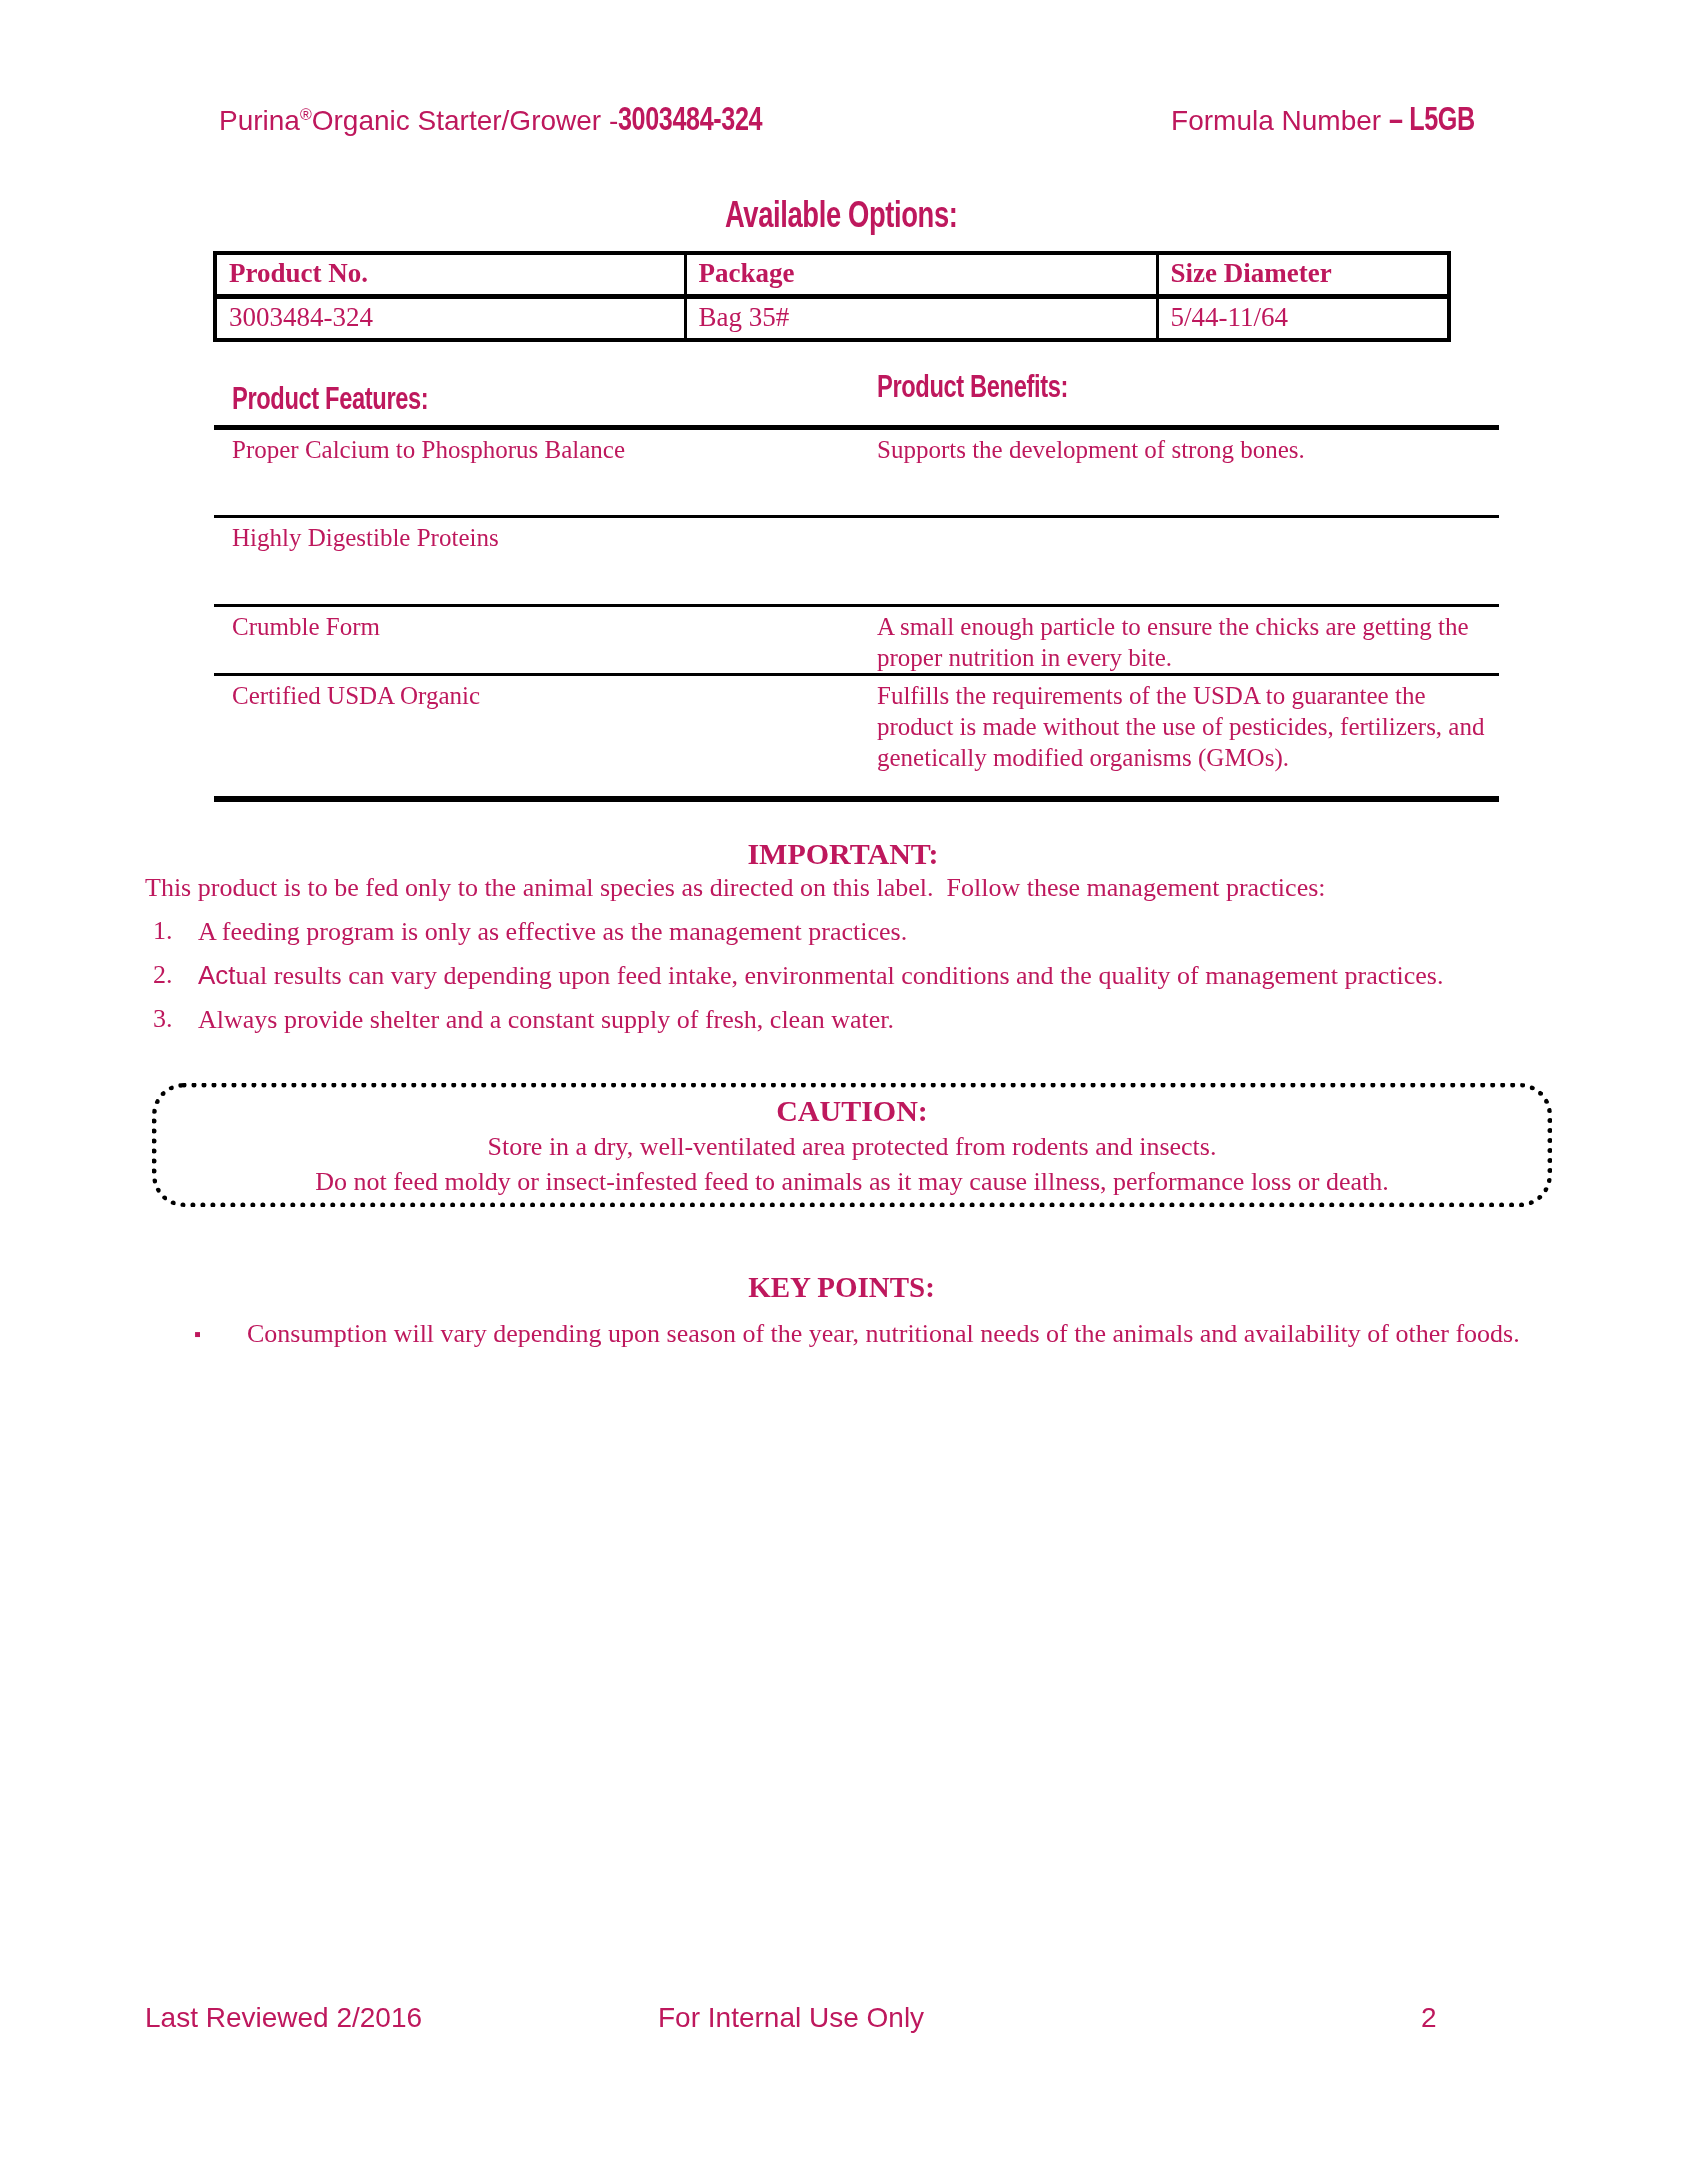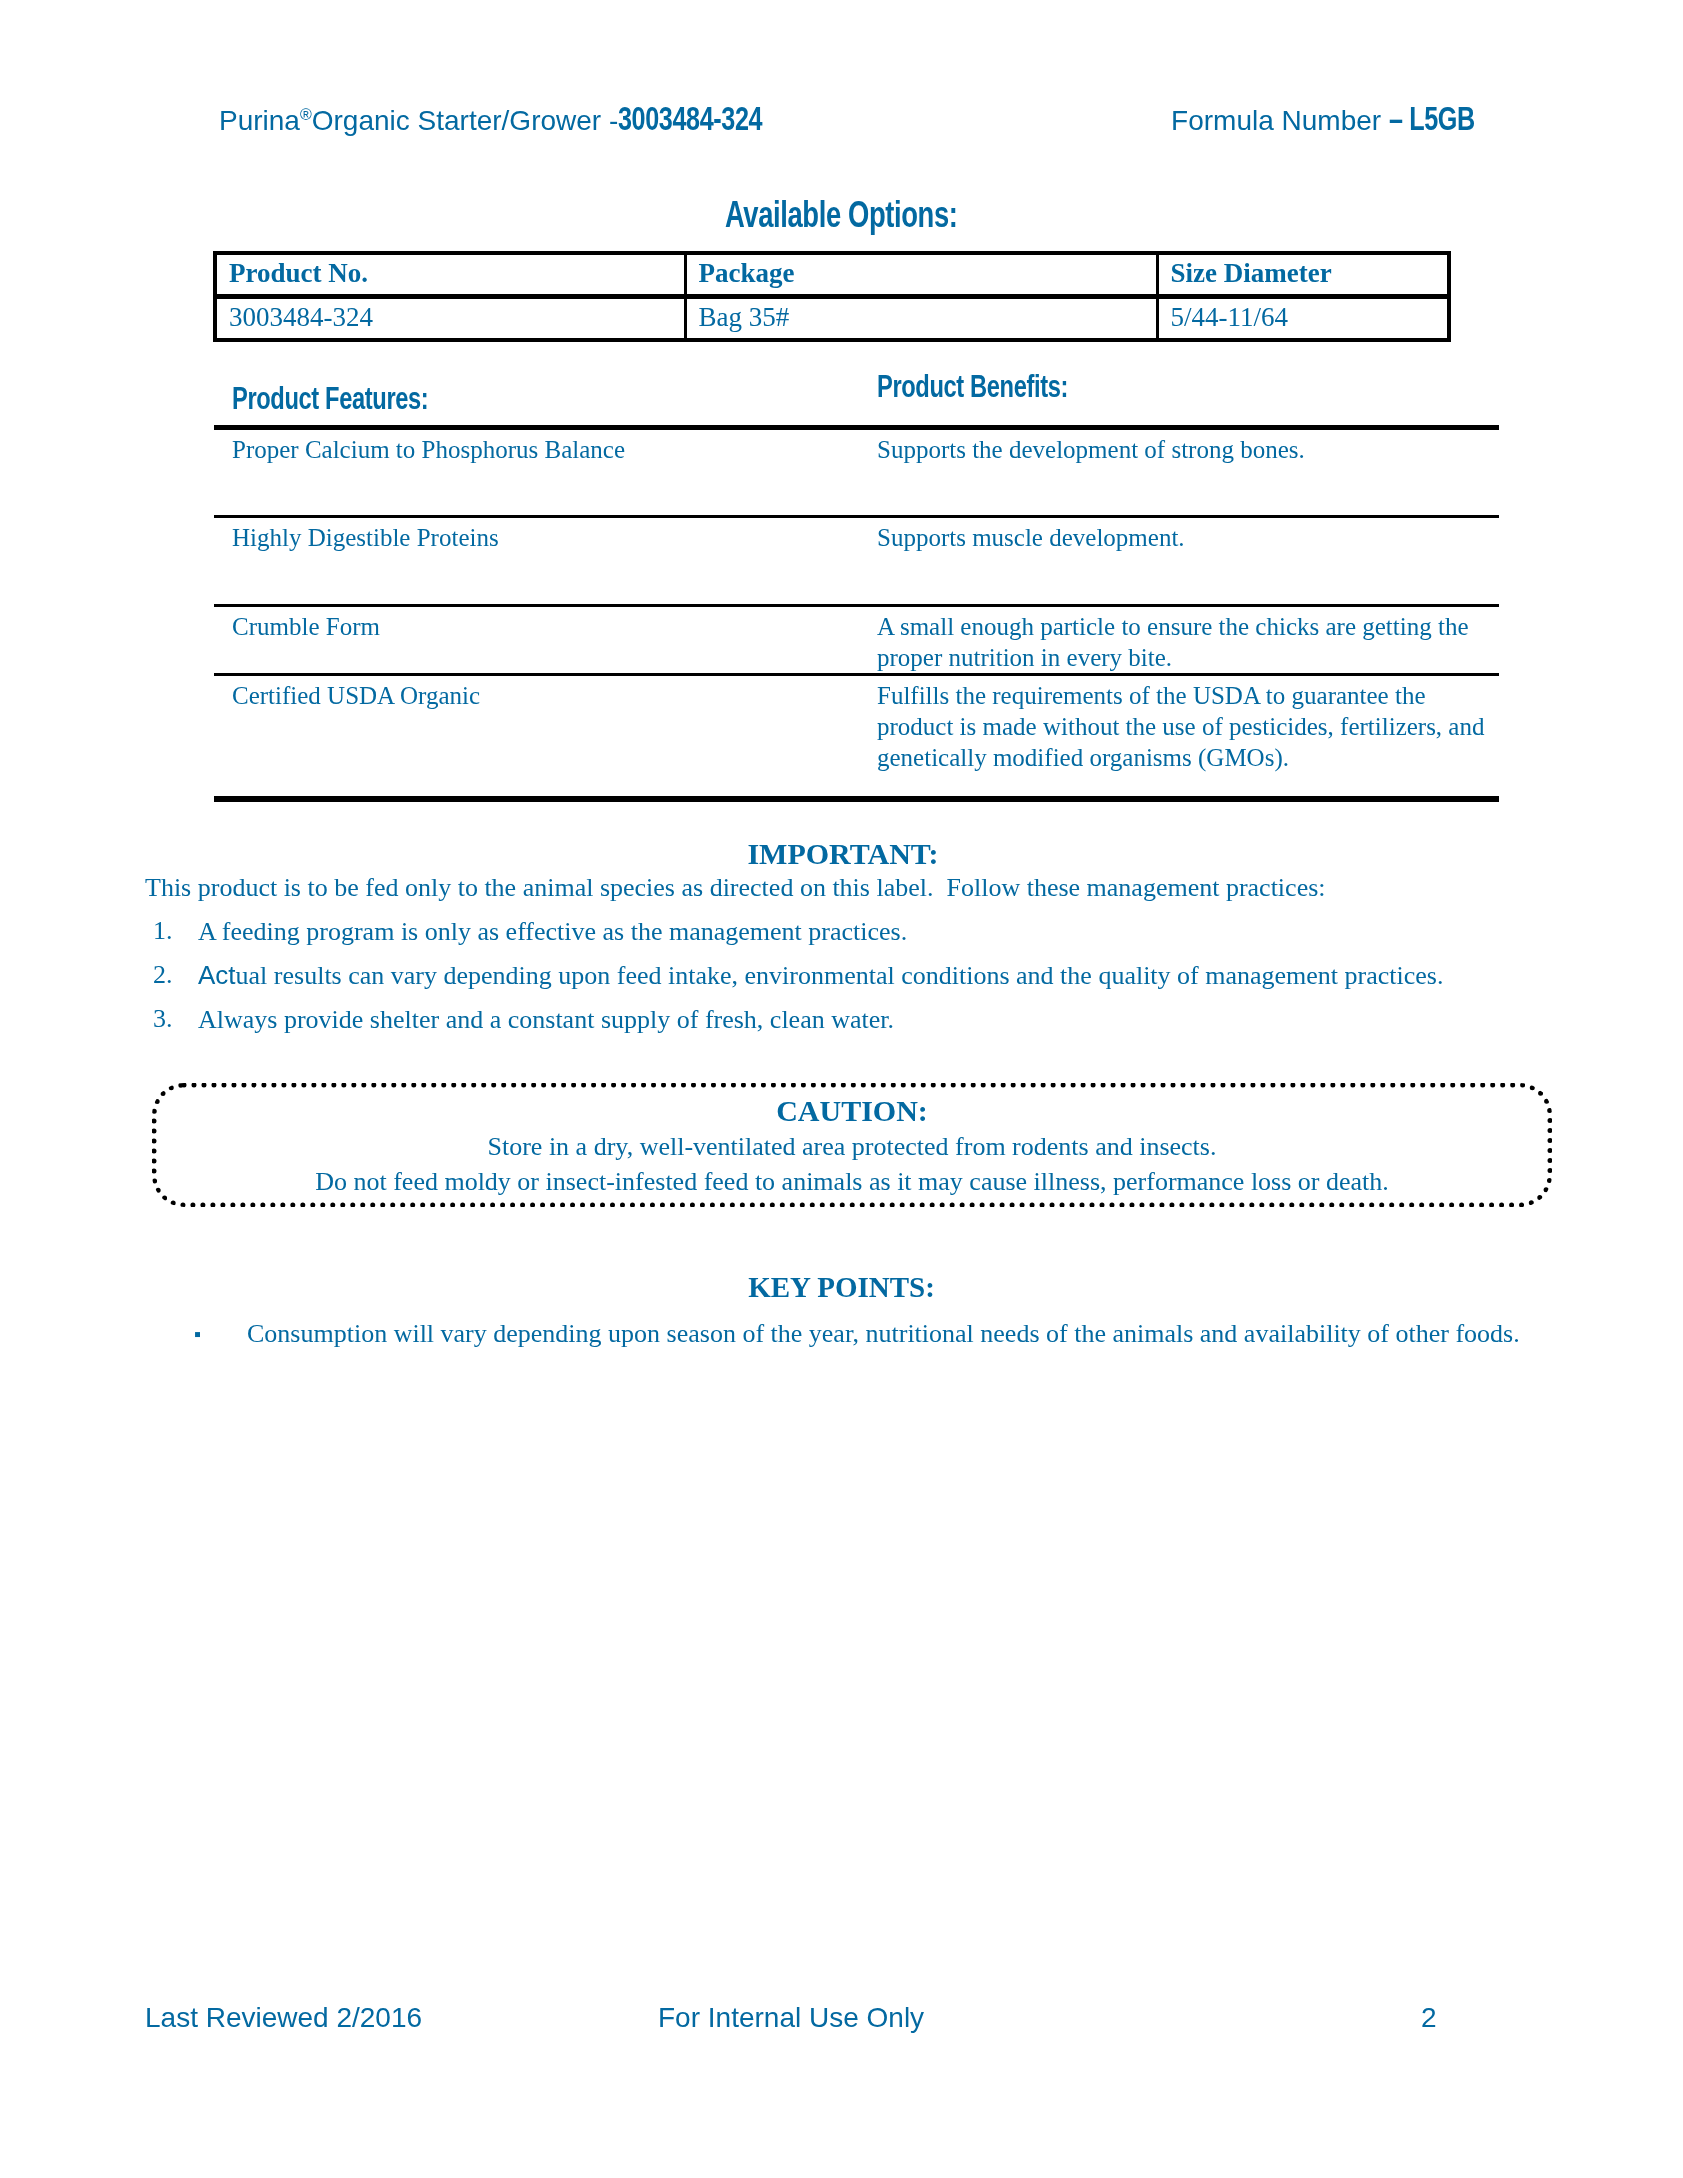--- a/index.html
+++ b/index.html
@@ -1,19 +1,19 @@
 <!DOCTYPE html>
 <html><head>
 <meta charset="utf-8">
 <style>
   html,body{margin:0;padding:0;background:#e8e8e8;}
   #page{
     position:relative;
     width:1683px;height:2178px;
-    background:#ffffff;color:#0369a1;
+    background:#ffffff;color:#be185d;
     font-family:"Liberation Serif",serif;
     overflow:hidden;
   }
   
   .hv{
     font-family:"Liberation Sans",sans-serif;
     font-weight:bold;
     display:inline-block;
     transform:scaleX(.74);
     letter-spacing:-0.5px;
@@ -135,21 +135,20 @@
       <div class="fh2">
         <span class="hv hv-left">Product Benefits:</span>
       </div>
     </div>
     <div class="f-row first r1">
       <div class="f-feature">Proper Calcium to Phosphorus Balance</div>
       <div class="f-benefit">Supports the development of strong bones.</div>
     </div>
     <div class="f-row r2">
       <div class="f-feature">Highly Digestible Proteins</div>
-      <div class="f-benefit">Supports muscle development.</div>
     </div>
     <div class="f-row r3">
       <div class="f-feature">Crumble Form</div>
       <div class="f-benefit">A small enough particle to ensure the chicks are getting the proper nutrition in every bite.</div>
     </div>
     <div class="f-row last r4">
       <div class="f-feature">Certified USDA Organic</div>
       <div class="f-benefit">Fulfills the requirements of the USDA to guarantee the product is made without the use of pesticides, fertilizers, and genetically modified organisms (GMOs).</div>
     </div>
   </div>

